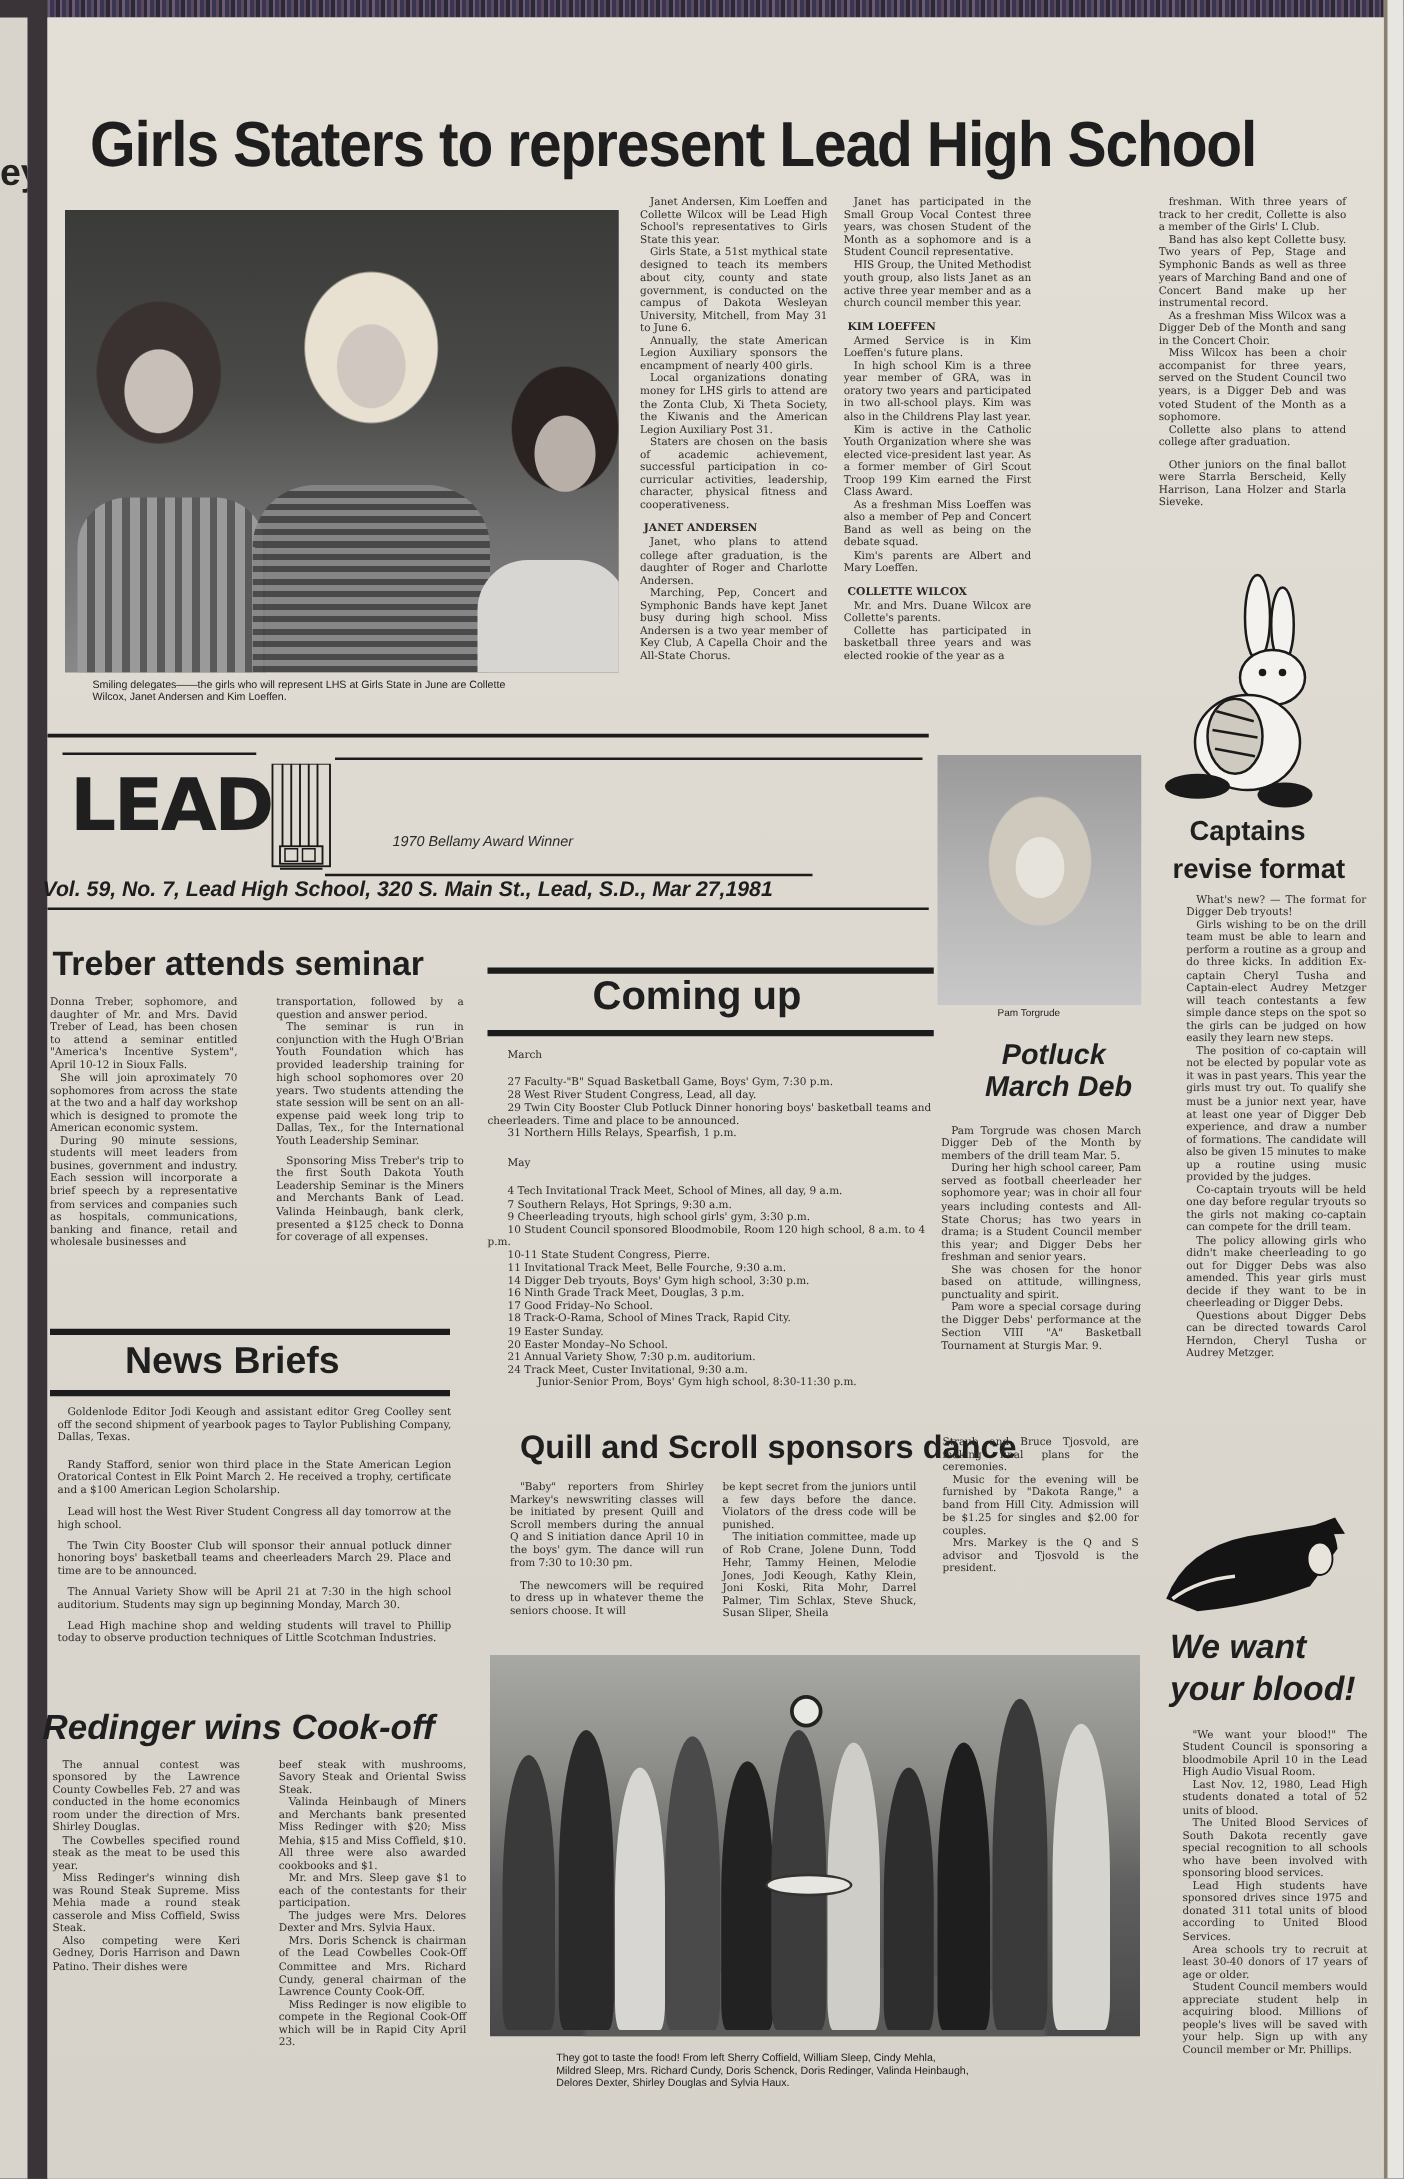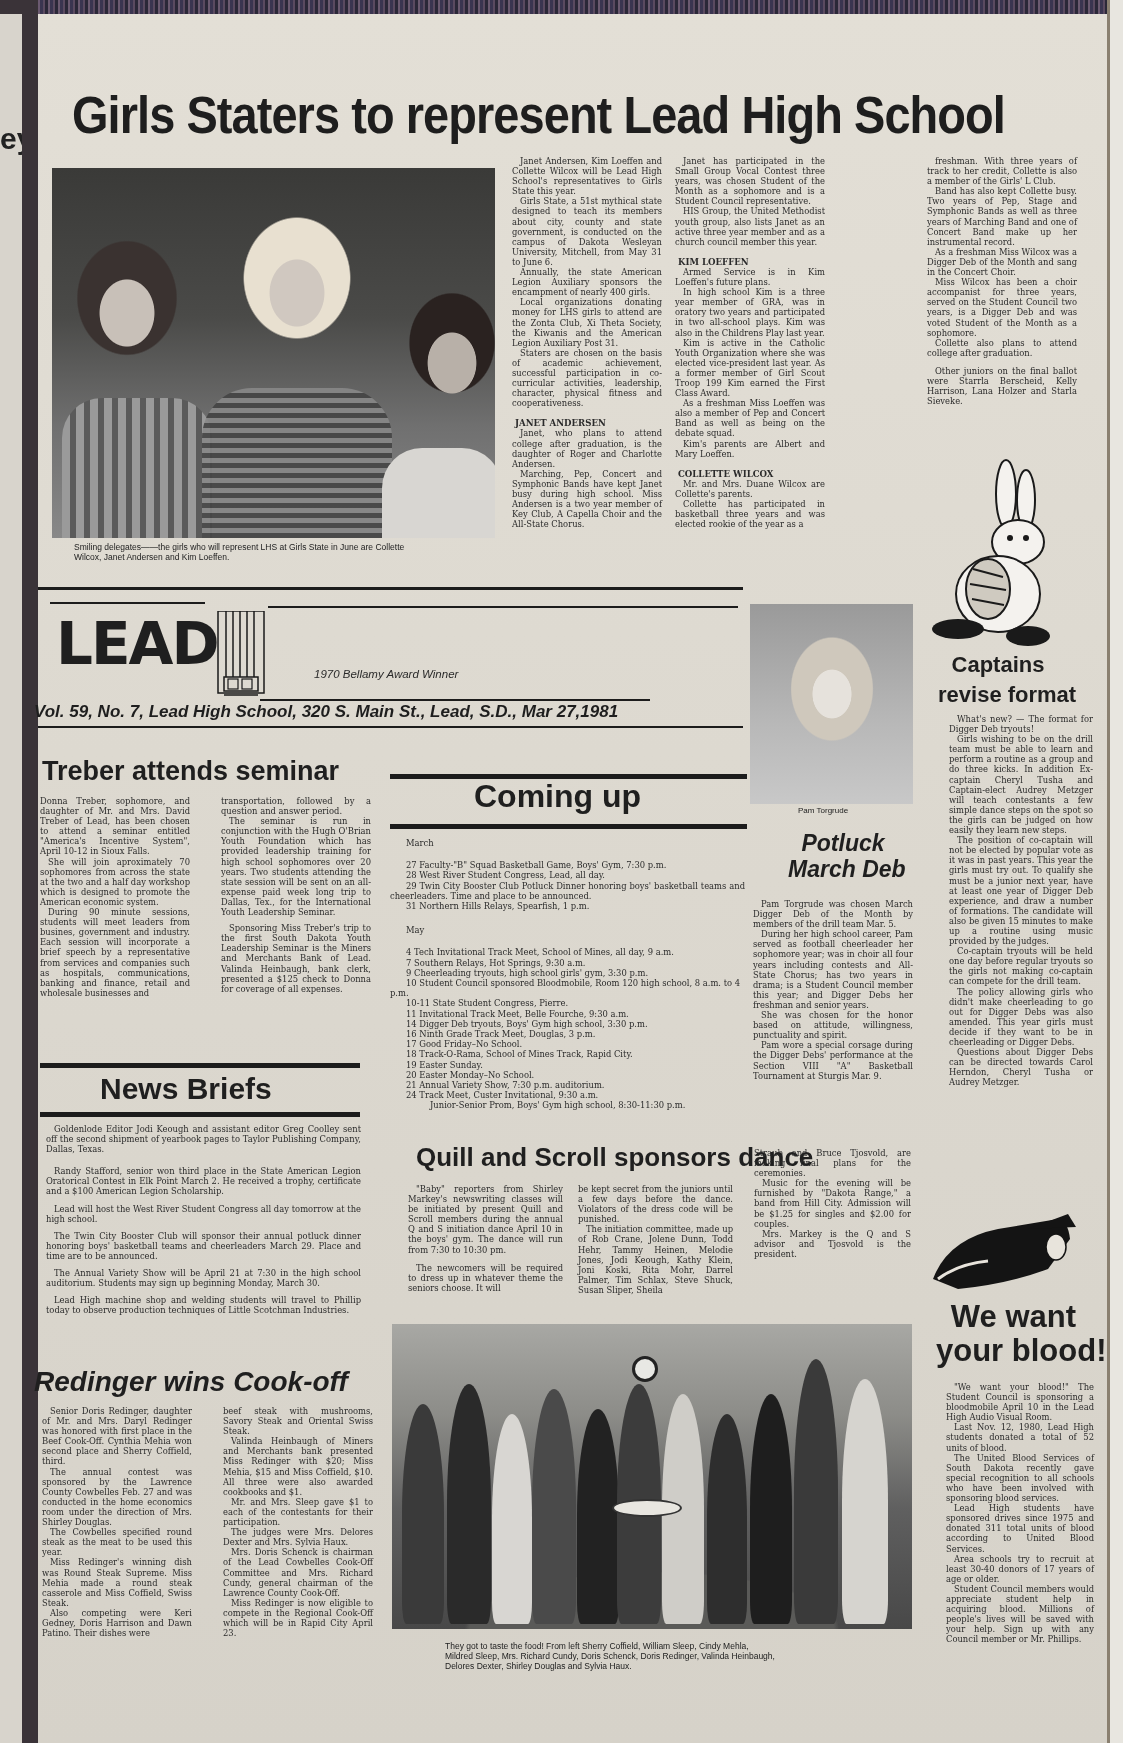--- a/index.html
+++ b/index.html
@@ -180,21 +180,20 @@
     <p style="margin-bottom:12px">Goldenlode Editor Jodi Keough and assistant editor Greg Coolley sent off the second shipment of yearbook pages to Taylor Publishing Company, Dallas, Texas.</p>
     <p style="margin-bottom:7px">Randy Stafford, senior won third place in the State American Legion Oratorical Contest in Elk Point March 2. He received a trophy, certificate and a $100 American Legion Scholarship.</p>
     <p style="margin-bottom:7px">Lead will host the West River Student Congress all day tomorrow at the high school.</p>
     <p style="margin-bottom:7px">The Twin City Booster Club will sponsor their annual potluck dinner honoring boys' basketball teams and cheerleaders March 29. Place and time are to be announced.</p>
     <p style="margin-bottom:7px">The Annual Variety Show will be April 21 at 7:30 in the high school auditorium. Students may sign up beginning Monday, March 30.</p>
     <p>Lead High machine shop and welding students will travel to Phillip today to observe production techniques of Little Scotchman Industries.</p>
   </div>
 
   <div class="abs h-sec" style="left:-4px; top:1352px; font-size:28px; font-style:italic;">Redinger wins Cook-off</div>
   <div class="abs col" style="left:4px; top:1392px; width:150px;">
-    <p>Senior Doris Redinger, daughter of Mr. and Mrs. Daryl Redinger was honored with first place in the Beef Cook-Off. Cynthia Mehia won second place and Sherry Coffield, third.</p>
     <p>The annual contest was sponsored by the Lawrence County Cowbelles Feb. 27 and was conducted in the home economics room under the direction of Mrs. Shirley Douglas.</p>
     <p>The Cowbelles specified round steak as the meat to be used this year.</p>
     <p>Miss Redinger's winning dish was Round Steak Supreme. Miss Mehia made a round steak casserole and Miss Coffield, Swiss Steak.</p>
     <p>Also competing were Keri Gedney, Doris Harrison and Dawn Patino. Their dishes were</p>
   </div>
   <div class="abs col" style="left:185px; top:1392px; width:150px;">
     <p style="text-indent:0">beef steak with mushrooms, Savory Steak and Oriental Swiss Steak.</p>
     <p>Valinda Heinbaugh of Miners and Merchants bank presented Miss Redinger with $20; Miss Mehia, $15 and Miss Coffield, $10. All three were also awarded cookbooks and $1.</p>
     <p>Mr. and Mrs. Sleep gave $1 to each of the contestants for their participation.</p>
     <p>The judges were Mrs. Delores Dexter and Mrs. Sylvia Haux.</p>
@@ -255,21 +254,21 @@
     <p>Questions about Digger Debs can be directed towards Carol Herndon, Cheryl Tusha or Audrey Metzger.</p>
   </div>
 
   <svg class="abs dracula" viewBox="0 0 150 85">
     <path d="M5 70 Q20 30 70 20 L130 10 Q140 12 142 30 L120 60 Q80 75 30 80 Z" fill="#141414"></path>
     <path d="M10 70 Q30 55 60 52" stroke="#e8e4dc" stroke-width="3" fill="none"></path>
     <ellipse cx="128" cy="38" rx="10" ry="13" fill="#e8e4dc" stroke="#141414" stroke-width="1.5"></ellipse>
     <path d="M100 20 L140 5 L148 18" fill="#141414"></path>
   </svg>
 
-  <div class="abs h-sec" style="left:898px; top:1286px; font-size:31px; text-align:right; width:140px; line-height:34px;">
+  <div class="abs h-sec" style="left:898px; top:1286px; font-size:27px; font-style:italic; text-align:left; width:140px; line-height:34px;">
     <div>We want</div>
     <div>your blood!</div>
   </div>
   <div class="abs col" style="left:908px; top:1368px; width:148px;">
     <p>"We want your blood!" The Student Council is sponsoring a bloodmobile April 10 in the Lead High Audio Visual Room.</p>
     <p>Last Nov. 12, 1980, Lead High students donated a total of 52 units of blood.</p>
     <p>The United Blood Services of South Dakota recently gave special recognition to all schools who have been involved with sponsoring blood services.</p>
     <p>Lead High students have sponsored drives since 1975 and donated 311 total units of blood according to United Blood Services.</p>
     <p>Area schools try to recruit at least 30-40 donors of 17 years of age or older.</p>
     <p>Student Council members would appreciate student help in acquiring blood. Millions of people's lives will be saved with your help. Sign up with any Council member or Mr. Phillips.</p>

